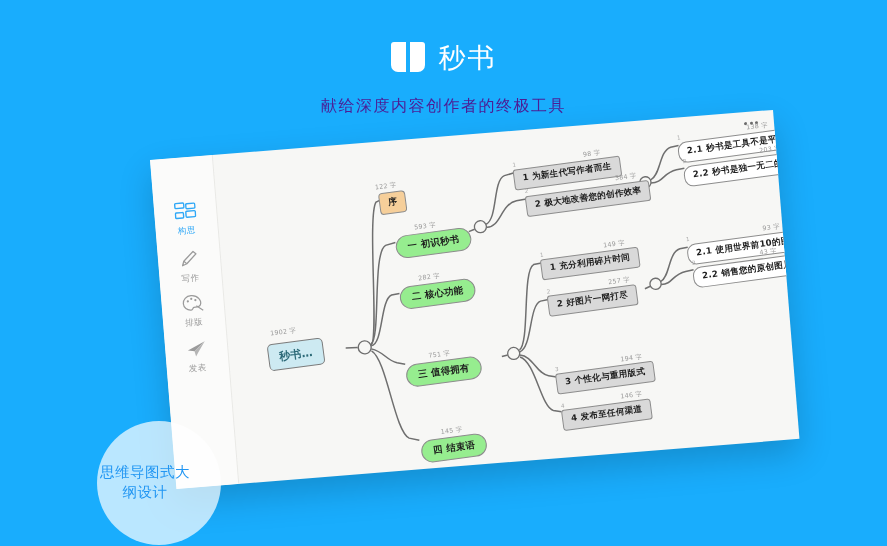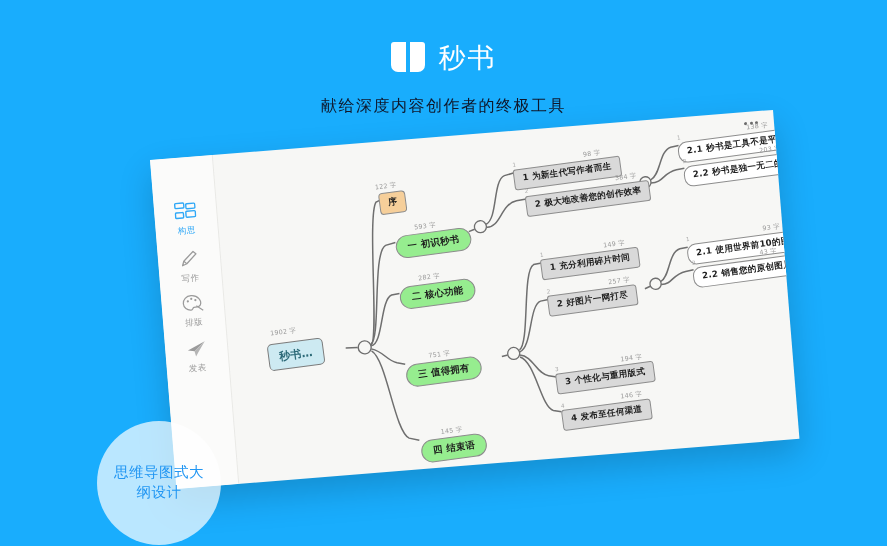--- a/index.html
+++ b/index.html
@@ -10,21 +10,21 @@
   }
 
   
   .header{position:absolute;left:0;top:0;width:887px;height:150px;z-index:40;}
   .brand{position:absolute;left:0;top:42px;width:887px;display:flex;align-items:center;justify-content:center;gap:14px;}
   .book-icon{width:34px;height:30px;position:relative;display:block;}
   .book-icon .pg{position:absolute;top:0;width:15px;height:30px;background:#ffffff;}
   .book-icon .pg.l{left:0;border-radius:3px 0 0 7px;}
   .book-icon .pg.r{right:0;border-radius:0 3px 7px 0;}
   .brand-name{color:#ffffff;font-size:27px;font-weight:normal;letter-spacing:2px;line-height:1;}
-  .subtitle{position:absolute;left:0;top:96px;width:887px;text-align:center;color:#0f172a;font-size:16px;letter-spacing:1.5px;}
+  .subtitle{position:absolute;left:0;top:96px;width:887px;text-align:center;color:#4c1d95;font-size:16px;letter-spacing:1.5px;}
 
   
   .card-wrap{position:absolute;left:0;top:0;width:887px;height:546px;z-index:10;}
   .card{
     position:absolute;left:150px;top:160px;width:625px;height:330px;
     background:#f7f7f5;
     transform:rotate(-4.6deg);
     transform-origin:left top;
     box-shadow:0 14px 34px rgba(0,0,0,0.18);
     overflow:hidden;
@@ -53,21 +53,21 @@
   .node.pre{background:#f6cf9a;border-radius:4px;font-weight:bold;font-size:9px;}
   .node.main{background:#96ed8f;border-radius:12px;font-weight:bold;font-size:9.4px;padding:4.2px 11px;}
   .node.sub{background:#d9d9d9;border-radius:3px;font-weight:bold;}
   .node.leaf{background:#ffffff;border-radius:9px;font-weight:bold;}
   .wc{position:absolute;font-size:6.4px;color:#9a9a9a;white-space:nowrap;letter-spacing:.2px;}
   .idx{position:absolute;font-size:5.6px;color:#a8a8a8;}
 
   
   .badge{position:absolute;left:97px;top:421px;width:124px;height:124px;border-radius:50%;
          background:rgba(255,255,255,0.70);
-         display:flex;align-items:center;justify-content:center;text-align:center;z-index:60;}
+         display:flex;align-items:center;text-align:center;z-index:60;}
   .badge span{color:#2196f3;font-size:14.5px;line-height:1.35;letter-spacing:.5px;width:96px;}
 </style>
 </head>
 <body>
 
 <div class="header">
   <div class="brand">
     <span class="book-icon">
       <span class="pg l"></span>
         <span class="pg r"></span>

